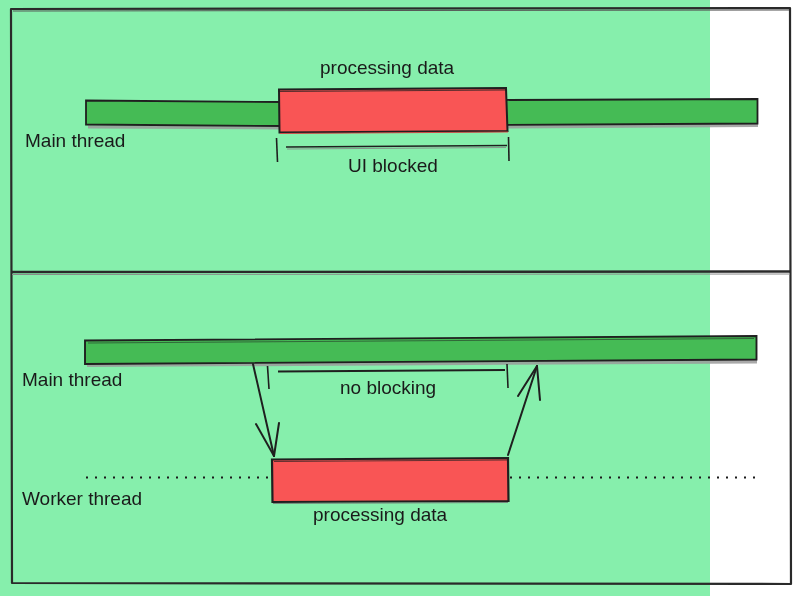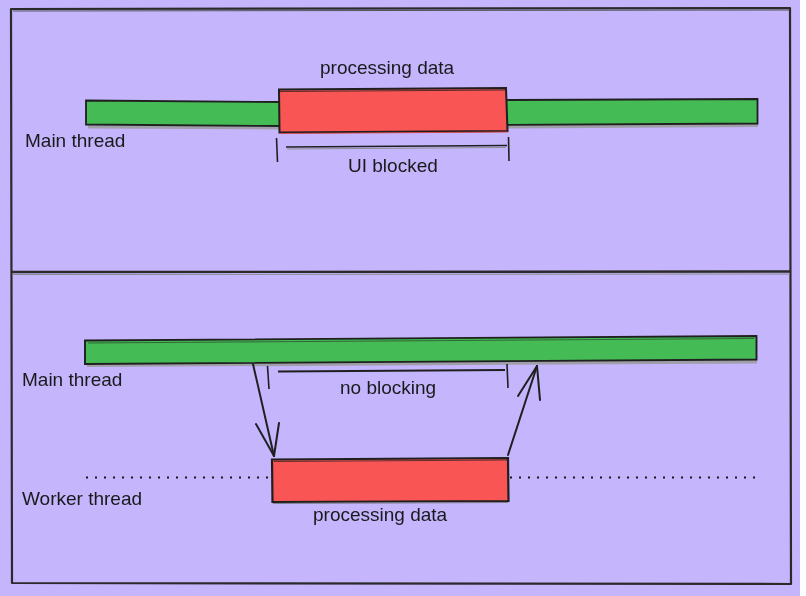--- a/index.html
+++ b/index.html
@@ -8,23 +8,23 @@
     background: #ffffff;
   }
   body {
     width: 806px;
     height: 596px;
     font-family: "Liberation Sans", sans-serif;
     overflow: hidden;
   }
   #stage {
     position: relative;
-    width: 800px;
+    width: 710px;
     height: 596px;
-    background: #c4b5fd;
+    background: #86efac;
   }
   svg.diagram {
     position: absolute;
     left: 0;
     top: 0;
     width: 806px;
     height: 596px;
   }
   .lbl {
     font-family: "Liberation Sans", sans-serif;

